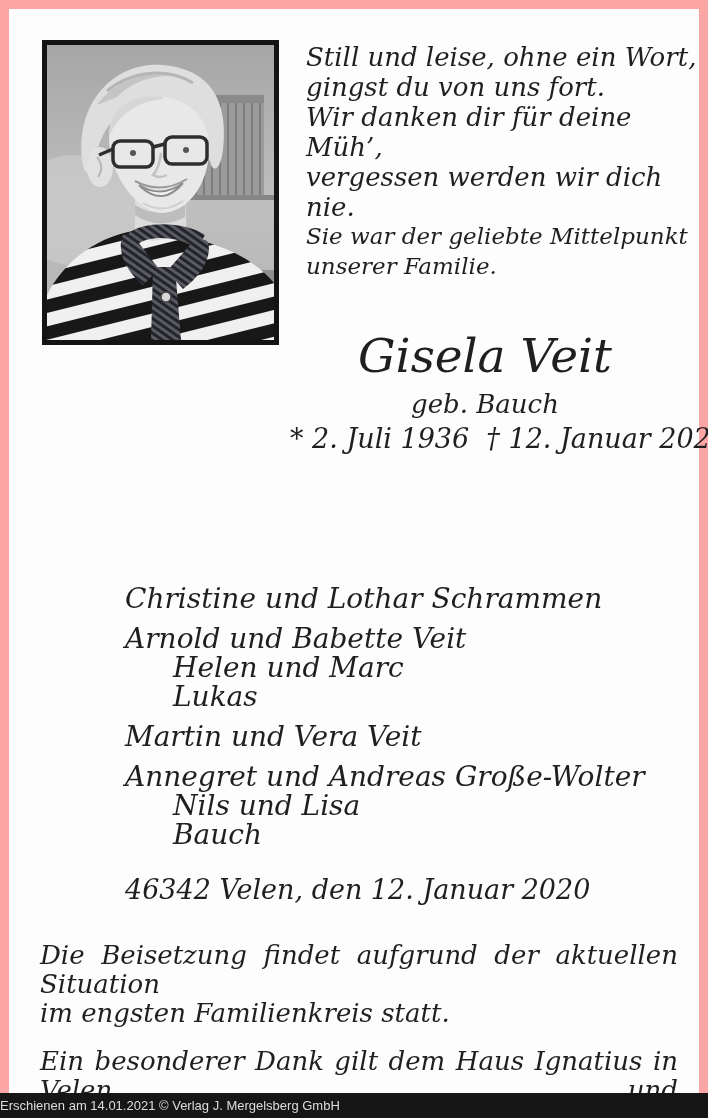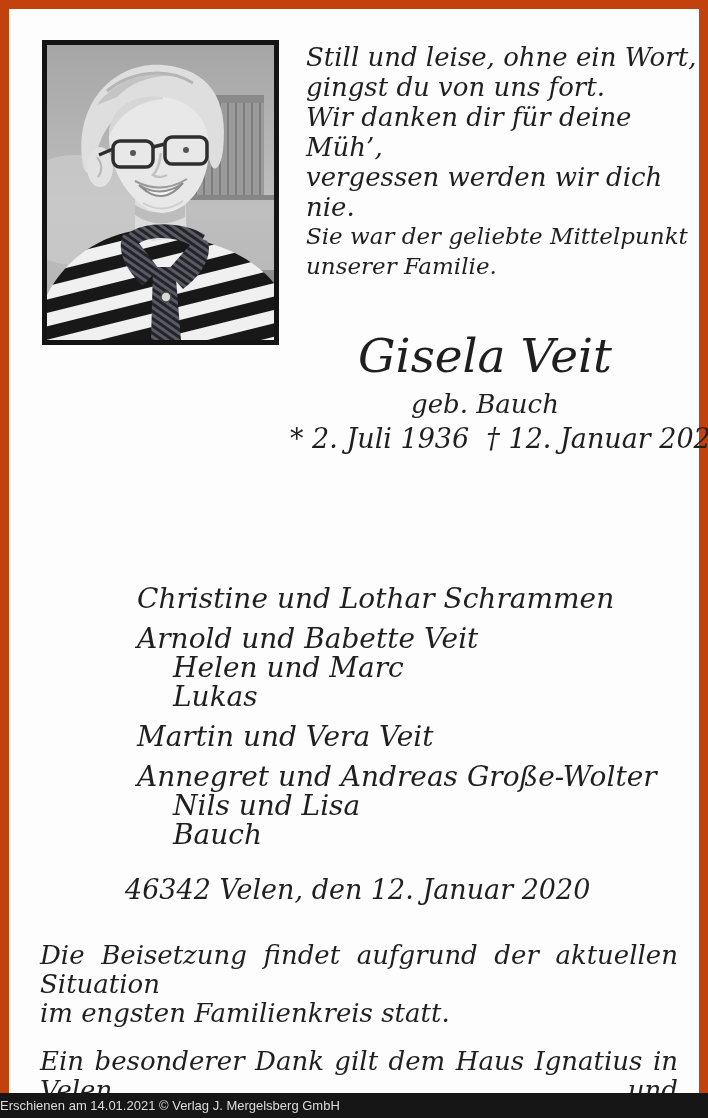--- a/index.html
+++ b/index.html
@@ -1,19 +1,19 @@
 <!DOCTYPE html>
 <html><head>
 <meta charset="utf-8">
 <style>
   html,body{margin:0;padding:0;background:#ffffff;}
   .card{
     position:relative;
     width:708px;height:1118px;
-    background:#c2410c;
+    background:#fca5a5;
     font-family:"DejaVu Serif", serif;
     overflow:hidden;
   }
   .content{
     position:absolute;
     left:9px;top:9px;right:9px;bottom:25px;
     background:#fdfdfd;
     color:#1f1f1f;
   }
   .photo-frame{
@@ -40,21 +40,21 @@
   .life-dates{font-size:27px;line-height:30px;margin-top:5px;white-space:pre;}
   .farewell{
     position:absolute;left:113px;top:504px;
     font-style:italic;font-size:27px;line-height:30px;
   }
   .mourners{
     position:absolute;left:116px;top:575px;
     font-style:italic;font-size:28px;line-height:29px;
   }
   .mourner{margin-top:0;}
-  .mourner.main{margin-top:11px;margin-left:12px;}
+  .mourner.main{margin-top:11px;}
   .mourner.main:first-child{margin-top:0;}
   .mourner.indent{padding-left:48px;}
   .place-date{
     position:absolute;left:116px;top:866px;
     font-style:italic;font-size:27px;line-height:30px;
   }
   .notes{
     position:absolute;left:31px;top:932px;width:638px;
     font-style:italic;font-size:26px;line-height:29px;
   }

